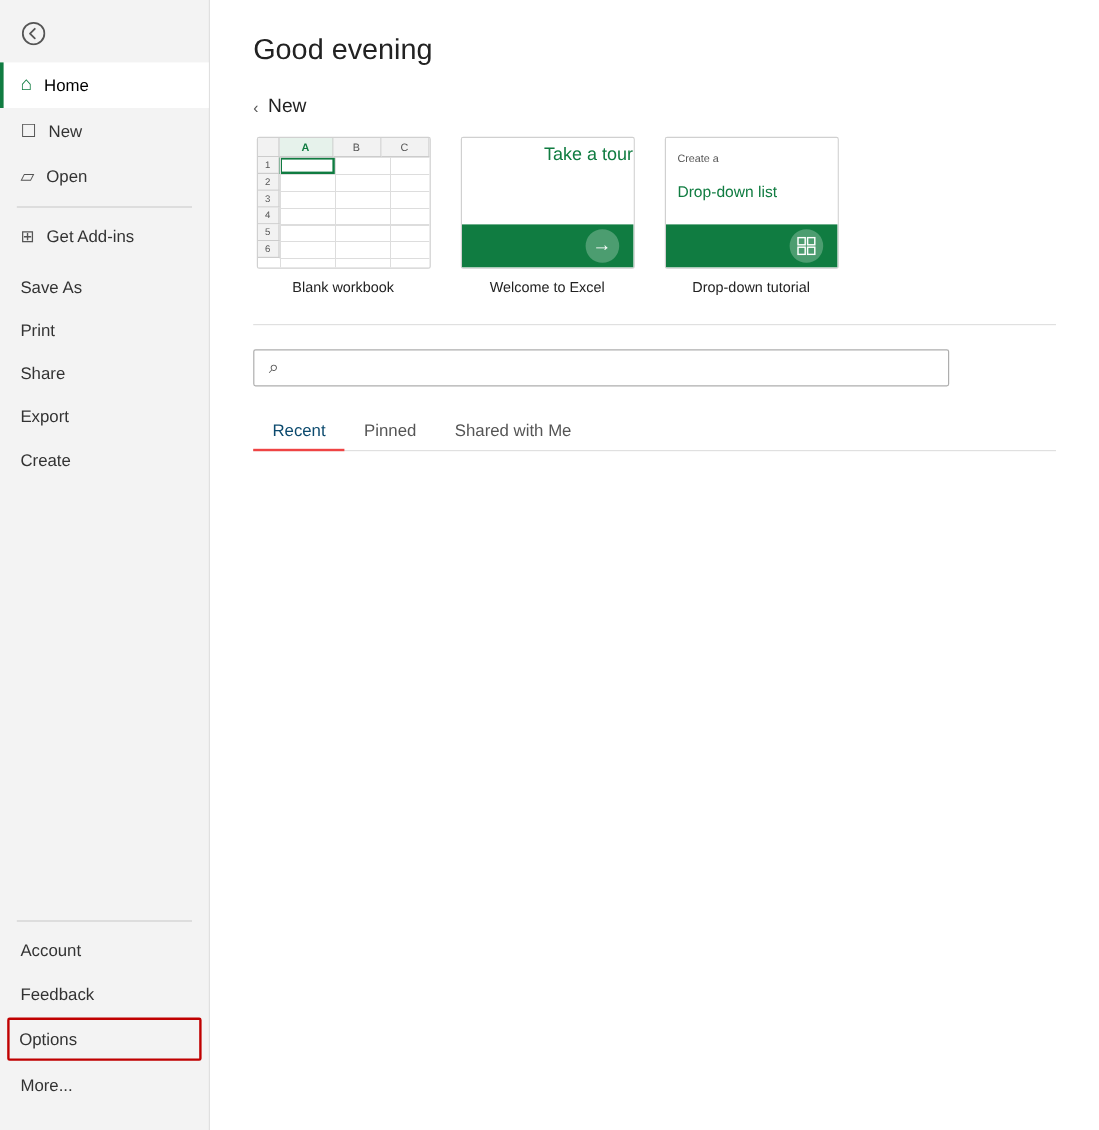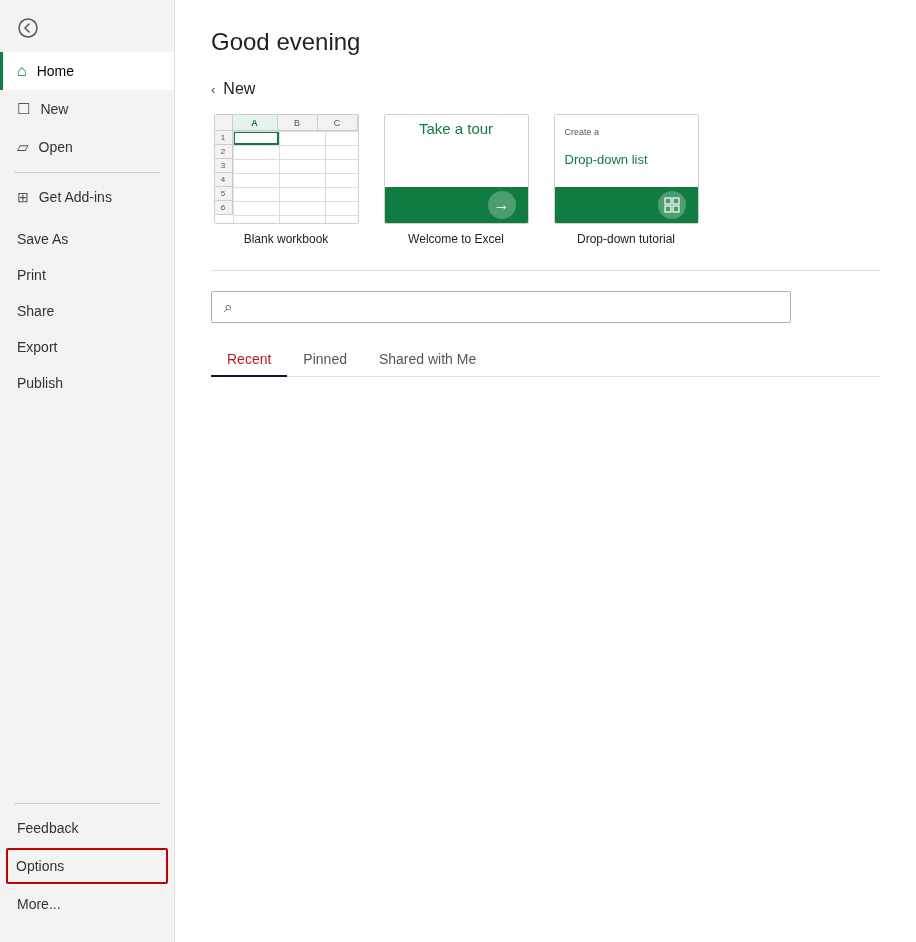--- a/index.html
+++ b/index.html
@@ -209,21 +209,21 @@
         repeating-linear-gradient(to right, #ddd 0px, #ddd 1px, transparent 1px, transparent 46px),
         repeating-linear-gradient(to bottom, #ddd 0px, #ddd 1px, transparent 1px, transparent 14px);
     }
 
     
     .welcome-thumb {
       width: 100%;
       height: 100%;
       display: flex;
       flex-direction: column;
-      align-items: center;
+      align-items: flex-end;
       justify-content: flex-end;
       background: #fff;
       gap: 46px;
     }
     .welcome-text-area {
       flex: 1;
       display: flex;
       align-items: center;
       justify-content: center;
     }
@@ -339,22 +339,22 @@
     }
     .tab {
       padding: 8px 16px;
       font-size: 14px;
       color: #555;
       cursor: pointer;
       border-bottom: 2px solid transparent;
       margin-bottom: -1px;
     }
     .tab.active {
-      color: #b91c1c;
-      border-bottom: 2px solid #0f172a;
+      color: #0c4a6e;
+      border-bottom: 2px solid #ef4444;
       font-weight: 500;
     }
 
     
     .file-list-header {
       display: flex;
       align-items: center;
       gap: 12px;
       padding: 6px 0;
       color: #555;
@@ -407,28 +407,31 @@
   <div class="sidebar-item">
     <span>Print</span>
   </div>
   <div class="sidebar-item">
     <span>Share</span>
   </div>
   <div class="sidebar-item">
     <span>Export</span>
   </div>
   <div class="sidebar-item">
-    <span>Publish</span>
+    <span>Create</span>
   </div>
 
   <div class="sidebar-spacer"></div>
 
   <div class="sidebar-divider"></div>
 
   <div class="sidebar-bottom">
+    <div class="sidebar-item">
+      <span>Account</span>
+    </div>
     <div class="sidebar-item">
       <span>Feedback</span>
     </div>
     <div class="options-highlighted">
       <span>Options</span>
     </div>
     <div class="sidebar-item">
       <span>More...</span>
     </div>
   </div>

